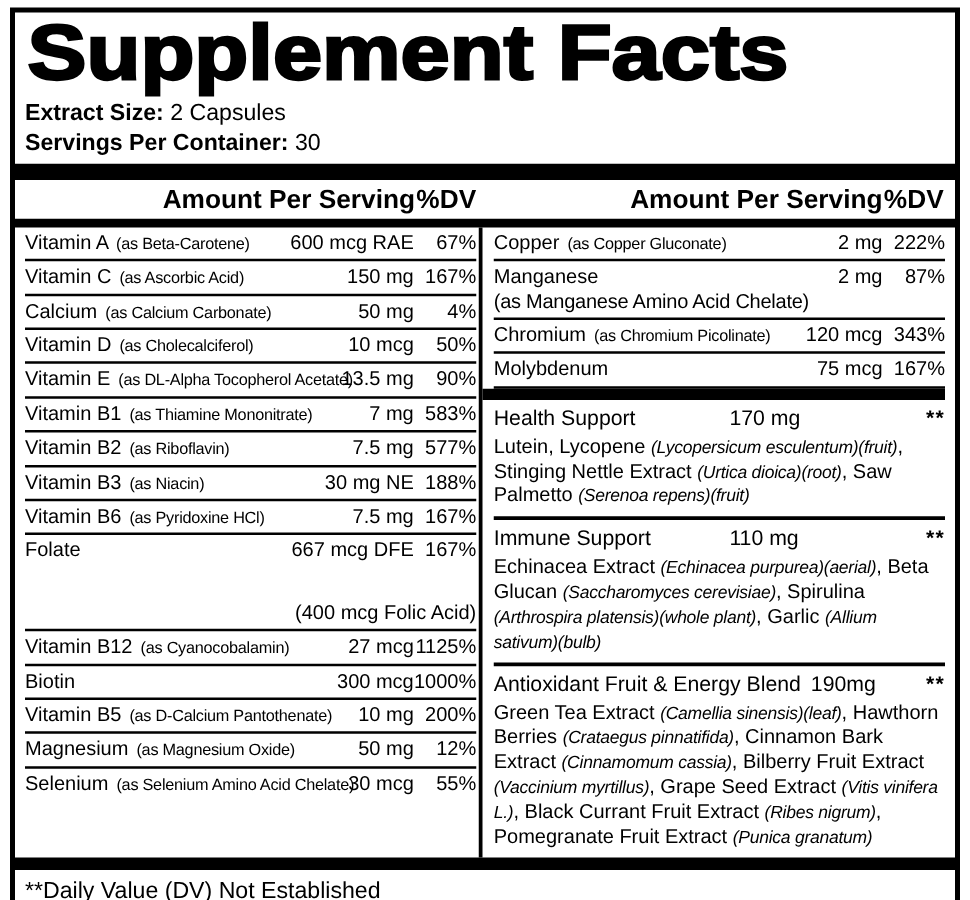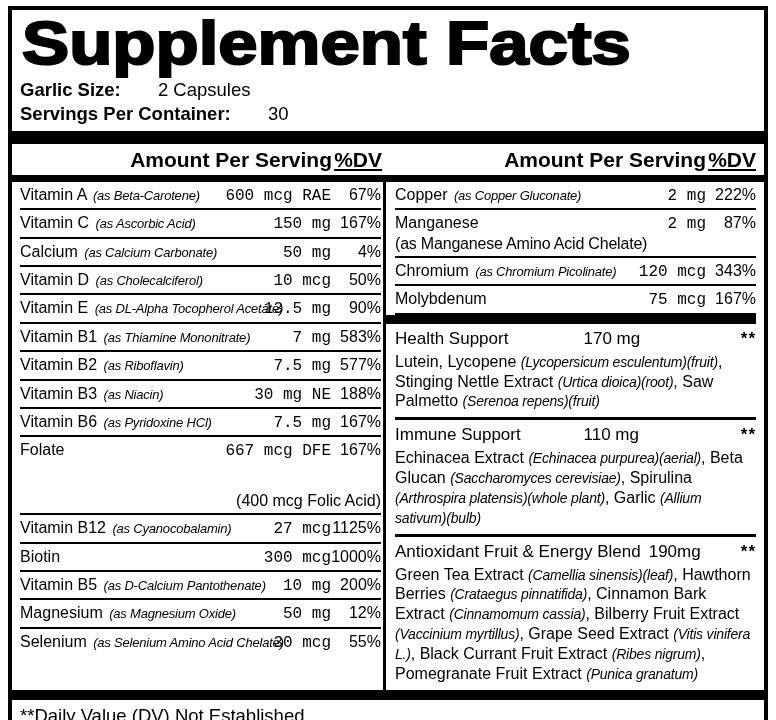--- a/index.html
+++ b/index.html
@@ -21,44 +21,44 @@
     line-height:1.0;
     margin:2px 0 4px 2px;
     letter-spacing:0;
     -webkit-text-stroke:2.2px #000;
     display:inline-block;
     transform:scaleX(1.14);
     transform-origin:left center;
     white-space:nowrap;
   }
   .serving-line{font-size:18.5px;font-weight:bold;line-height:1.32;}
-  .serving-line .val{font-weight:normal;margin-left:32px;}
+  .serving-line .val{font-weight:normal;}
   .bar{background:#000;margin:0 -8px;}
   .bar.top{height:13px;margin-top:4px;}
   .bar.underhead{height:7px;}
   .bar.footer{height:10px;}
   .bar.rcol{height:9px;margin:0 0 0 -9px;}
 
   .head-row{display:flex;font-weight:bold;font-size:21px;padding:4px 0 3px;}
   .head-half{flex:1 1 0;display:flex;align-items:baseline;min-width:0;}
   .head-half.right{margin-left:12px;}
   .head-spacer{flex:1 1 auto;}
-  .head-dv{flex:0 0 50px;text-align:right;text-decoration:underline;}
+  .head-dv{flex:0 0 50px;text-align:center;}
 
   .columns{display:flex;align-items:stretch;}
   .col-left{flex:1 1 0;min-width:0;padding-right:2px;}
   .col-divider{flex:0 0 3px;background:#000;}
   .col-right{flex:1 1 0;min-width:0;padding-left:9px;}
 
   .row{border-bottom:2px solid #000;padding:4px 0 3px;font-size:16px;line-height:1.15;}
   .row,.line1{display:flex;align-items:baseline;}
   .row.multi{display:block;}
   .name{flex:1 1 auto;white-space:nowrap;min-width:0;}
-  .form{font-size:13px;letter-spacing:-0.2px;margin-left:2px;font-style:italic;}
-  .amt{flex:0 0 auto;white-space:nowrap;margin-left:4px;font-family:Liberation Mono, monospace;}
+  .form{font-size:13px;letter-spacing:-0.2px;margin-left:2px;}
+  .amt{flex:0 0 auto;white-space:nowrap;margin-left:4px;}
   .dv{flex:0 0 50px;text-align:right;white-space:nowrap;}
   .line2r{text-align:right;padding-top:1px;margin-top:30px;}
   .line2l{padding-top:1px;font-size:16px;letter-spacing:-0.2px;}
   .col-left .row:last-child{border-bottom:none;}
 
   .blend{border-bottom:3px solid #000;padding:3px 0 5px;}
   .blend:last-child{border-bottom:none;}
   .blend-head{display:flex;align-items:baseline;font-size:17px;padding:2px 0 2px;}
   .bname{flex:0 0 auto;min-width:50%;white-space:nowrap;}
   .bamt{flex:1 1 auto;margin-left:8px;white-space:nowrap;}
@@ -68,21 +68,21 @@
 
   .footnote{font-size:18.5px;padding:5px 0 7px;}
 </style>
 </head>
 <body>
 
 <div class="panel">
   <div>
     <span class="title">Supplement Facts</span>
   </div>
-  <div class="serving-line"><span>Garlic Size:</span><span class="val"> 2 Capsules</span></div>
+  <div class="serving-line"><span>Extract Size:</span><span class="val"> 2 Capsules</span></div>
   <div class="serving-line"><span>Servings Per Container:</span><span class="val"> 30</span></div>
 
   <div class="bar top"></div>
 
   <div class="head-row">
     <div class="head-half">
       <span class="head-spacer"></span>
       <span>Amount Per Serving</span>
       <span class="head-dv">%DV</span>
     </div>

